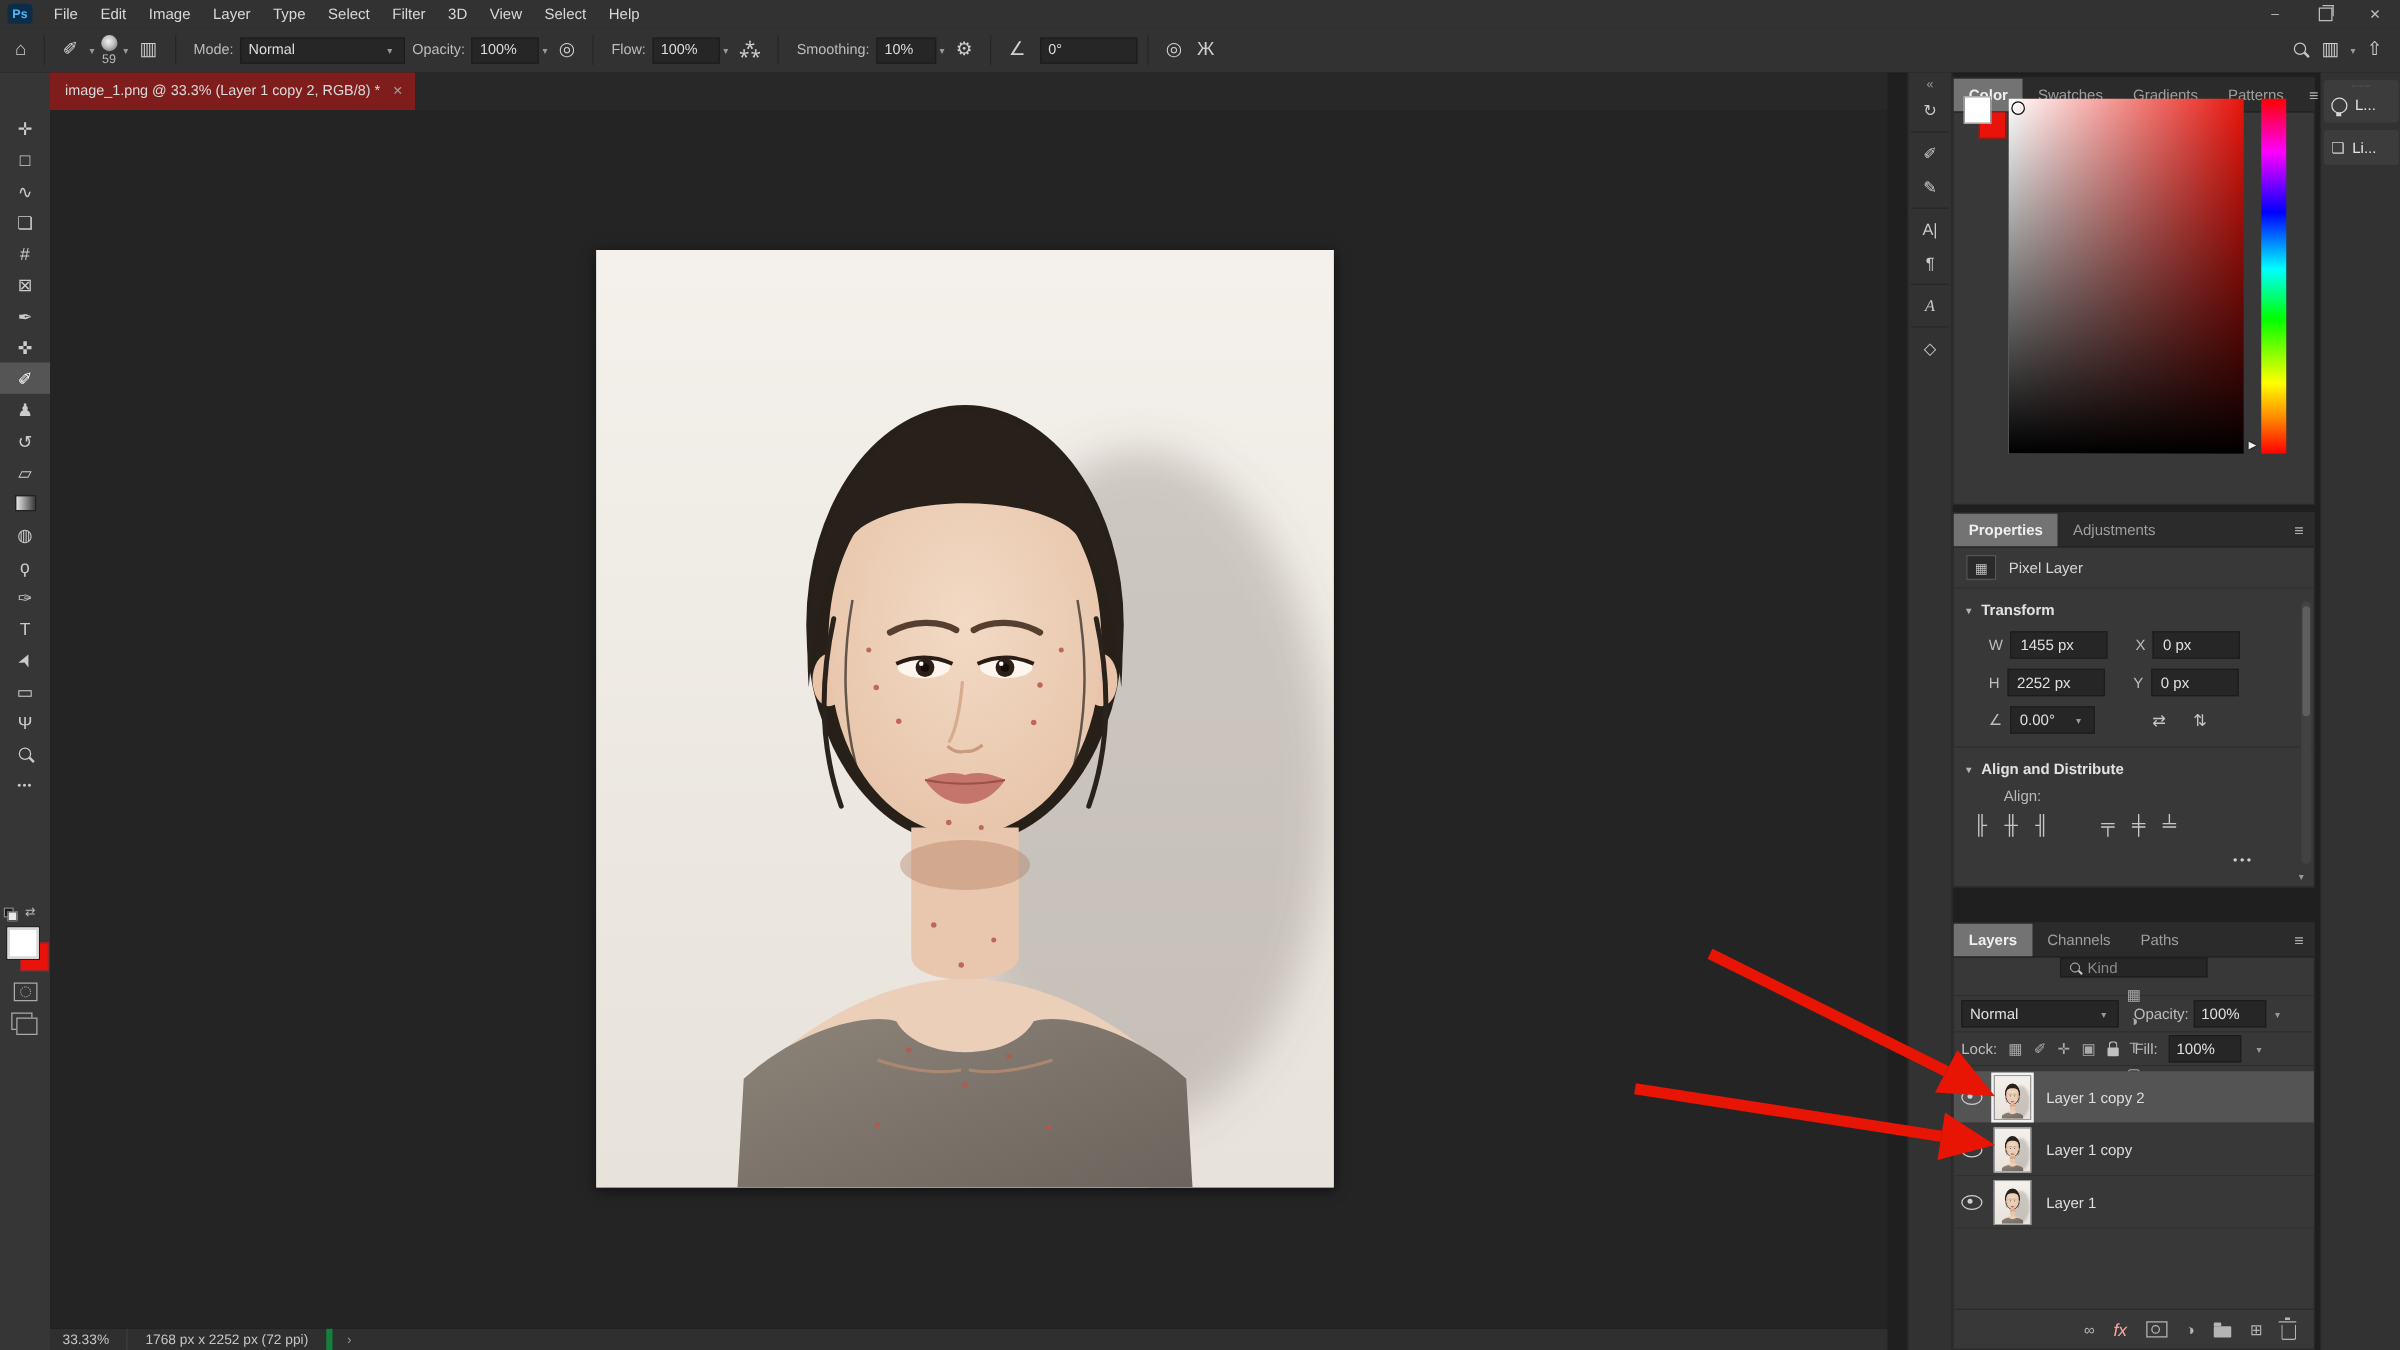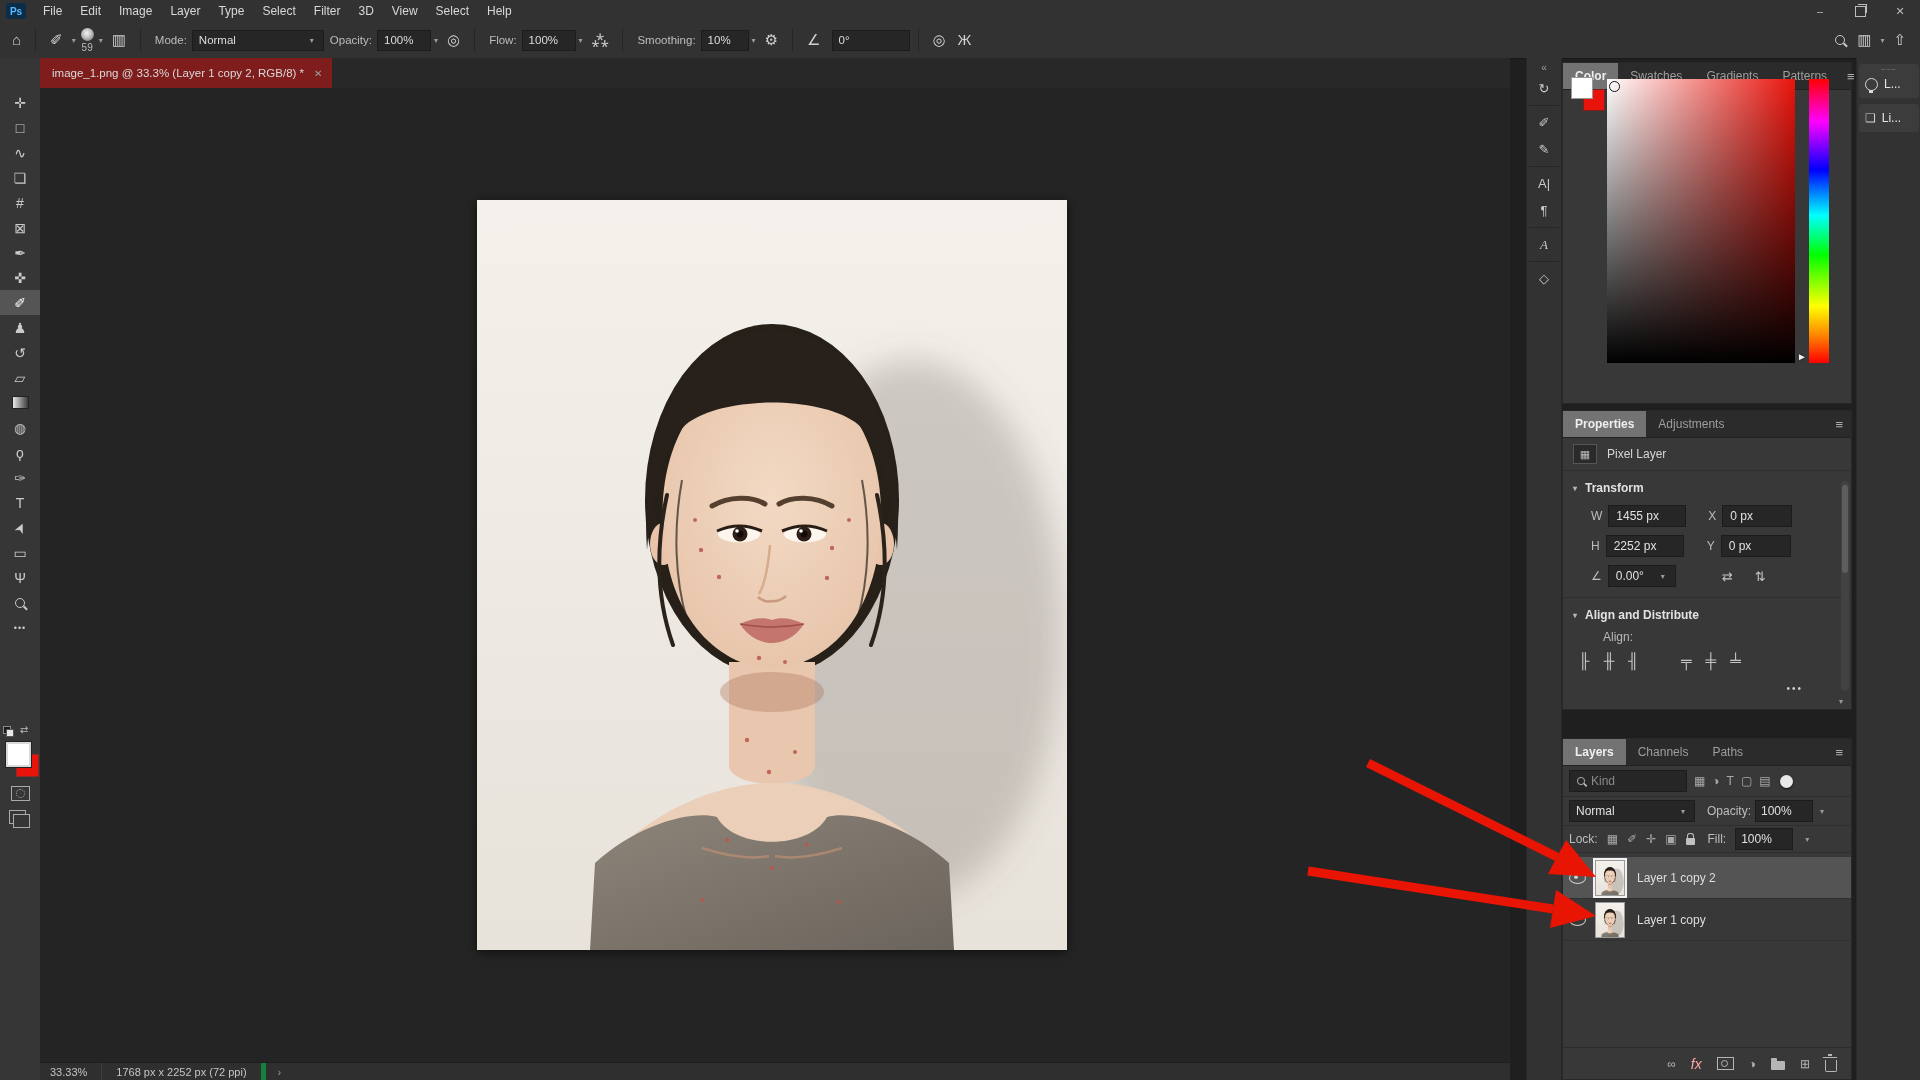--- a/index.html
+++ b/index.html
@@ -90,21 +90,21 @@
   .wf{width:62px;} .xf{width:54px;}
   .flipic{color:#c5c5c5;font-size:13px;padding:0 8px;}
   .alignlbl{color:#b8b8b8;padding:2px 10px 6px 12px;margin-left:28px;}
   .alicons{display:flex;gap:14px;padding:2px 10px 0 16px;color:#c6c6c6;font-size:15px;}
   .alicons .gap{width:14px;}
   .dots{color:#cfcfcf;text-align:right;padding:14px 48px 0 0;letter-spacing:2px;font-size:10px;}
   .pscroll{position:absolute;left:278px;top:70px;width:8px;height:210px;background:#424242;border-radius:4px;}
   .pscroll .thumb{position:absolute;left:1px;top:4px;width:6px;height:88px;background:#5e5e5e;border-radius:3px;}
   .pscrollchev{position:absolute;left:276px;top:286px;color:#9a9a9a;font-size:8px;}
   
-  .filterrow{display:flex;align-items:center;height:30px;padding:0 6px;border-bottom:1px solid #2e2e2e;gap:7px;}
+  .filterrow{display:flex;align-items:center;height:30px;padding:0 6px;border-bottom:1px solid #2e2e2e;gap:7px;flex-direction:column;}
   .kindbox{width:104px;height:20px;background:#262626;border:1px solid #1c1c1c;display:flex;align-items:center;gap:5px;padding:0 6px;color:#8a8a8a;}
   .f-ic{color:#a9a9a9;font-size:12px;}
   .f-toggle{width:13px;height:13px;border-radius:50%;background:#e8e8e8;margin-left:2px;box-shadow:0 1px 2px #111;}
   .blendrow{display:flex;align-items:center;height:28px;padding:0 6px;gap:4px;border-bottom:1px solid #2e2e2e;color:#bdbdbd;}
   .blendsel{width:112px;height:20px;background:#262626;border:1px solid #1c1c1c;display:flex;align-items:center;padding:0 6px;color:#e0e0e0;}
   .opfield{width:46px;height:20px;background:#262626;border:1px solid #1c1c1c;display:flex;align-items:center;padding:0 5px;color:#e0e0e0;}
   .lockrow{display:flex;align-items:center;height:26px;padding:0 6px;gap:9px;border-bottom:1px solid #2e2e2e;color:#bdbdbd;}
   .padlock{display:inline-block;width:9px;height:7px;background:#c0c0c0;border-radius:1px;position:relative;margin-top:4px;}
   .padlock::before{content:'';position:absolute;top:-5px;left:1px;width:5px;height:5px;border:1.5px solid #c0c0c0;border-bottom:none;border-radius:3px 3px 0 0;}
   .lrows{position:absolute;left:0;top:118px;width:288px;}
@@ -536,20 +536,31 @@
             <span class="eye"></span>
           </span>
           <span class="lthumb">
             <svg viewBox="0 0 590 750" preserveAspectRatio="xMidYMin slice">
               <use href="#portrait-sym"></use>
             </svg>
           </span>
           <span class="lname">Layer 1 copy</span>
         </div>
 
+        <div class="lrow">
+          <span class="eyewrap">
+            <span class="eye"></span>
+          </span>
+          <span class="lthumb">
+            <svg viewBox="0 0 590 750" preserveAspectRatio="xMidYMin slice">
+              <use href="#portrait-sym"></use>
+            </svg>
+          </span>
+          <span class="lname">Layer 1</span>
+        </div>
       </div>
     <div class="lbottom">
       <span>∞</span>
       <span class="fxic">fx</span>
       <span class="maskic"></span>
       <span>◑</span>
       <span class="foldic"></span>
       <span>⊞</span>
       <span class="trashic"></span>
     </div>

